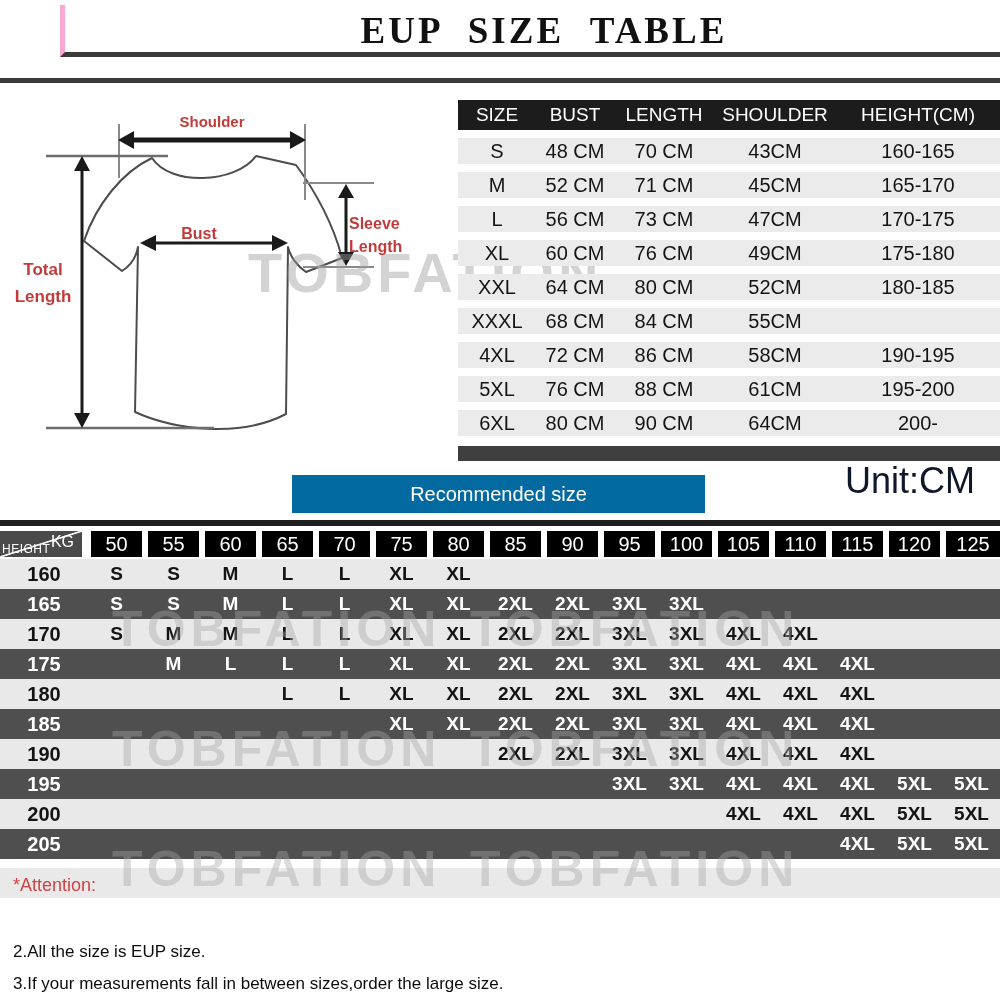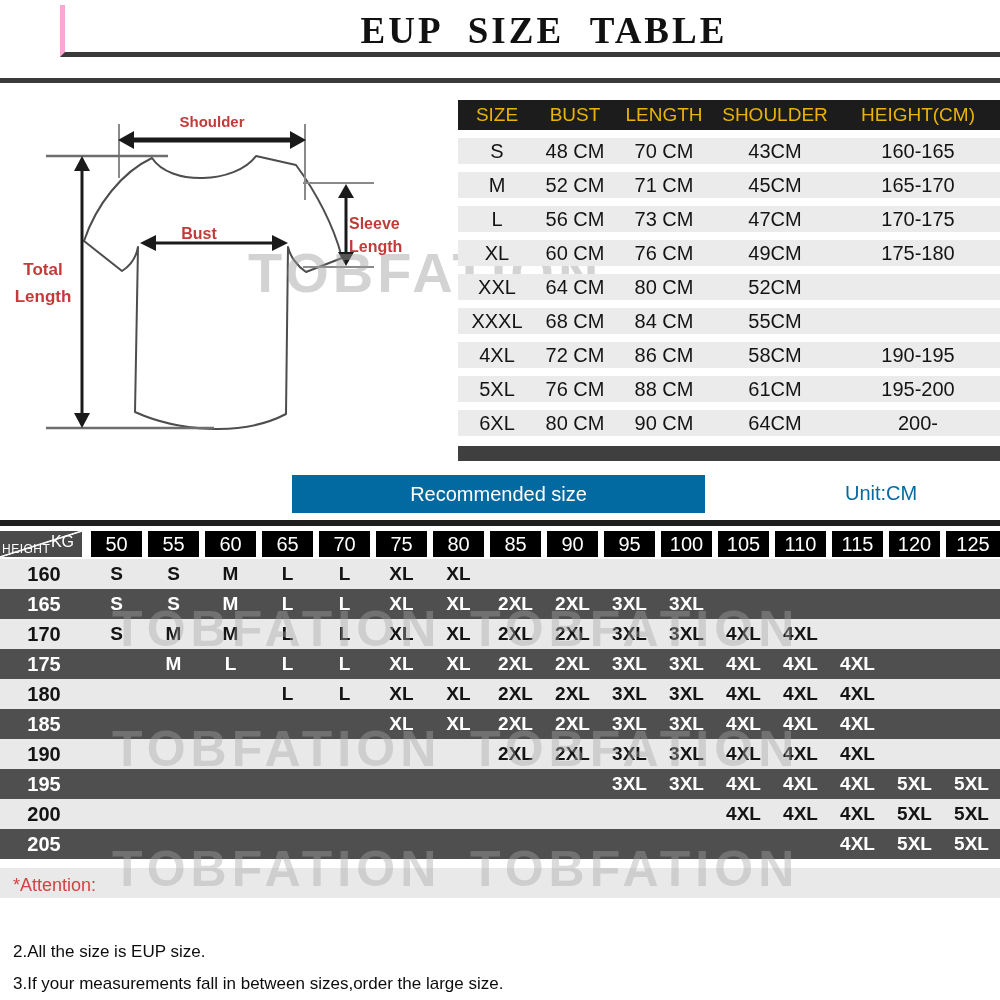--- a/index.html
+++ b/index.html
@@ -26,29 +26,29 @@
   .wm{position:absolute;font-weight:bold;white-space:nowrap;pointer-events:none;}
   .wm1{left:248px;top:240px;font-size:56px;letter-spacing:4px;color:rgba(158,158,158,0.45);z-index:2;}
   .wm-mx{font-size:50px;letter-spacing:5px;color:rgba(165,165,165,0.40);z-index:4;}
   .wm2a{left:112px;top:600px;} .wm2b{left:470px;top:600px;}
   .wm3a{left:112px;top:720px;} .wm3b{left:470px;top:720px;}
   .wm4a{left:112px;top:840px;} .wm4b{left:470px;top:840px;}
 
   
   .size-table{position:absolute;left:458px;top:100px;width:542px;z-index:3;}
   .st-grid{display:grid;grid-template-columns:78px 78px 100px 122px 164px;}
-  .st-header{height:30px;background:#1c1c1c;color:#eab308;font-size:19px;}
+  .st-header{height:30px;background:#1c1c1c;color:#ffffff;font-size:19px;}
   .st-row{height:26px;background:#ebebeb;margin-top:8px;font-size:20px;color:#141414;}
   .st-grid > div{display:flex;align-items:center;justify-content:center;}
   .bar-under{position:absolute;left:458px;top:446px;width:542px;height:15px;background:#3f3f3f;z-index:3;}
 
   
   .recommended{position:absolute;left:292px;top:475px;width:413px;height:38px;background:#0369a1;
                display:flex;align-items:center;justify-content:center;color:#fff;font-size:20px;z-index:3;}
-  .unit{position:absolute;left:845px;top:482px;font-size:20px;color:#0369a1;z-index:3;}
+  .unit{position:absolute;left:845px;top:460px;font-size:36px;color:#0f172a;z-index:3;}
   .bar-mid{position:absolute;left:0;top:520px;width:1000px;height:6px;background:#1f1f1f;z-index:3;}
 
   
   .matrix{position:absolute;left:0;top:531px;width:1000px;z-index:3;}
   .mx-grid{display:grid;grid-template-columns:88px repeat(16,57px);}
   .mx-header{height:26px;margin-bottom:2px;}
   .mx-hbox{margin:0 3px;background:#000000;color:#fff;font-size:20px;
            display:flex;align-items:center;justify-content:center;}
   .mx-hbox:last-child{margin-right:0;}
   .mx-corner{position:relative;margin-right:6px;background:#4a4a4a;color:#fff;
@@ -151,20 +151,21 @@
           <div class="st-cell">60 CM</div>
           <div class="st-cell">76 CM</div>
           <div class="st-cell">49CM</div>
           <div class="st-cell">175-180</div>
         </div>
         <div class="st-grid st-row">
           <div class="st-cell">XXL</div>
           <div class="st-cell">64 CM</div>
           <div class="st-cell">80 CM</div>
           <div class="st-cell">52CM</div>
+          <div class="st-cell">180-185</div>
         </div>
         <div class="st-grid st-row">
           <div class="st-cell">XXXL</div>
           <div class="st-cell">68 CM</div>
           <div class="st-cell">84 CM</div>
           <div class="st-cell">55CM</div>
         </div>
         <div class="st-grid st-row">
           <div class="st-cell">4XL</div>
           <div class="st-cell">72 CM</div>

